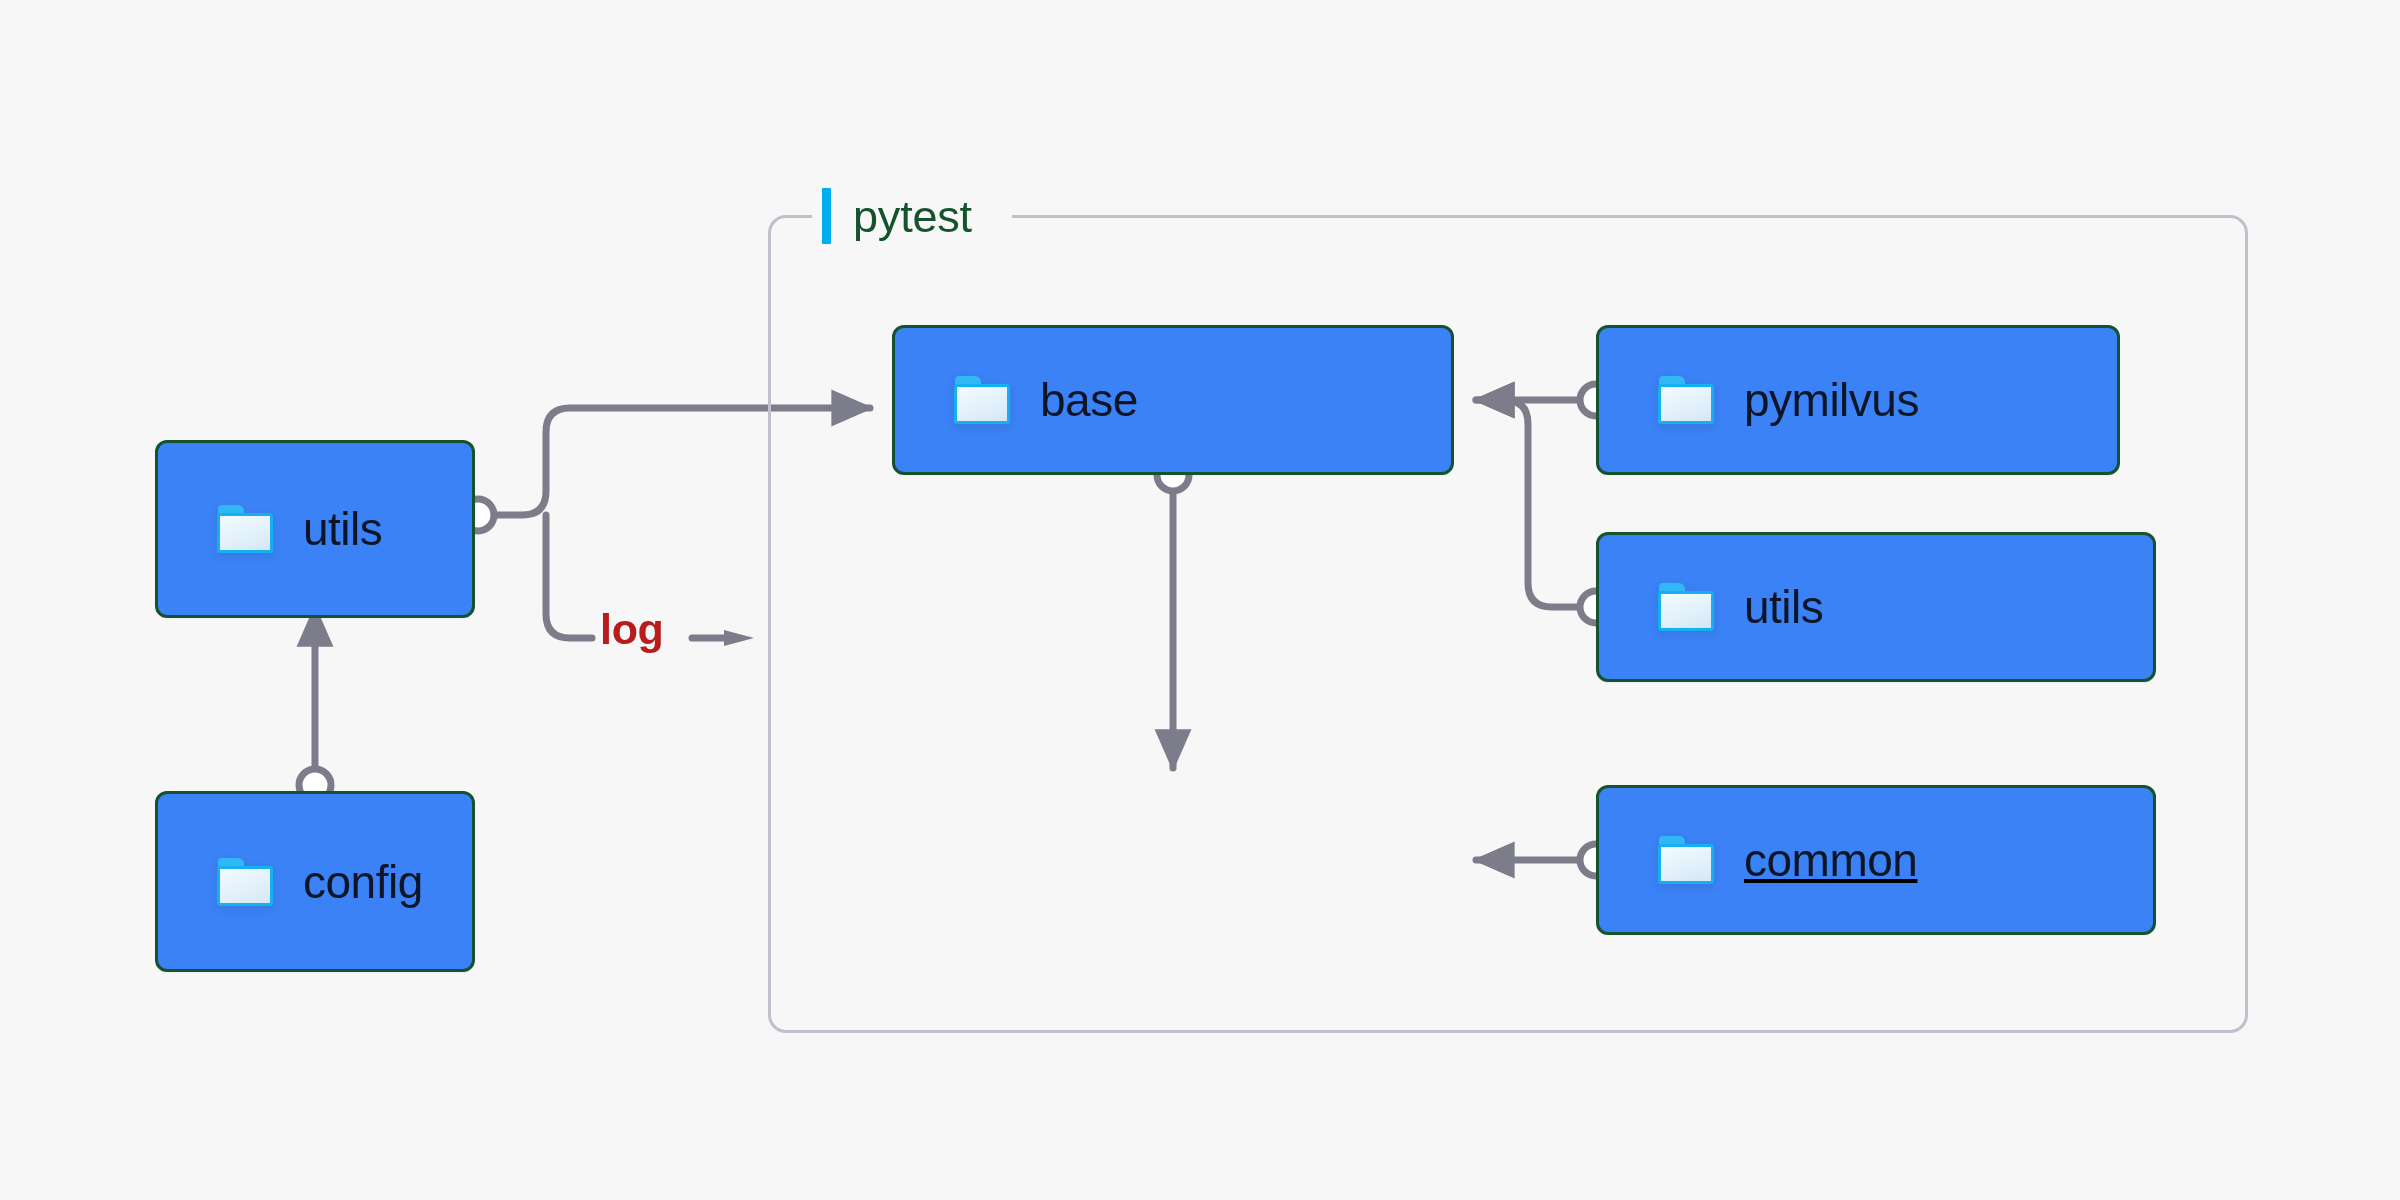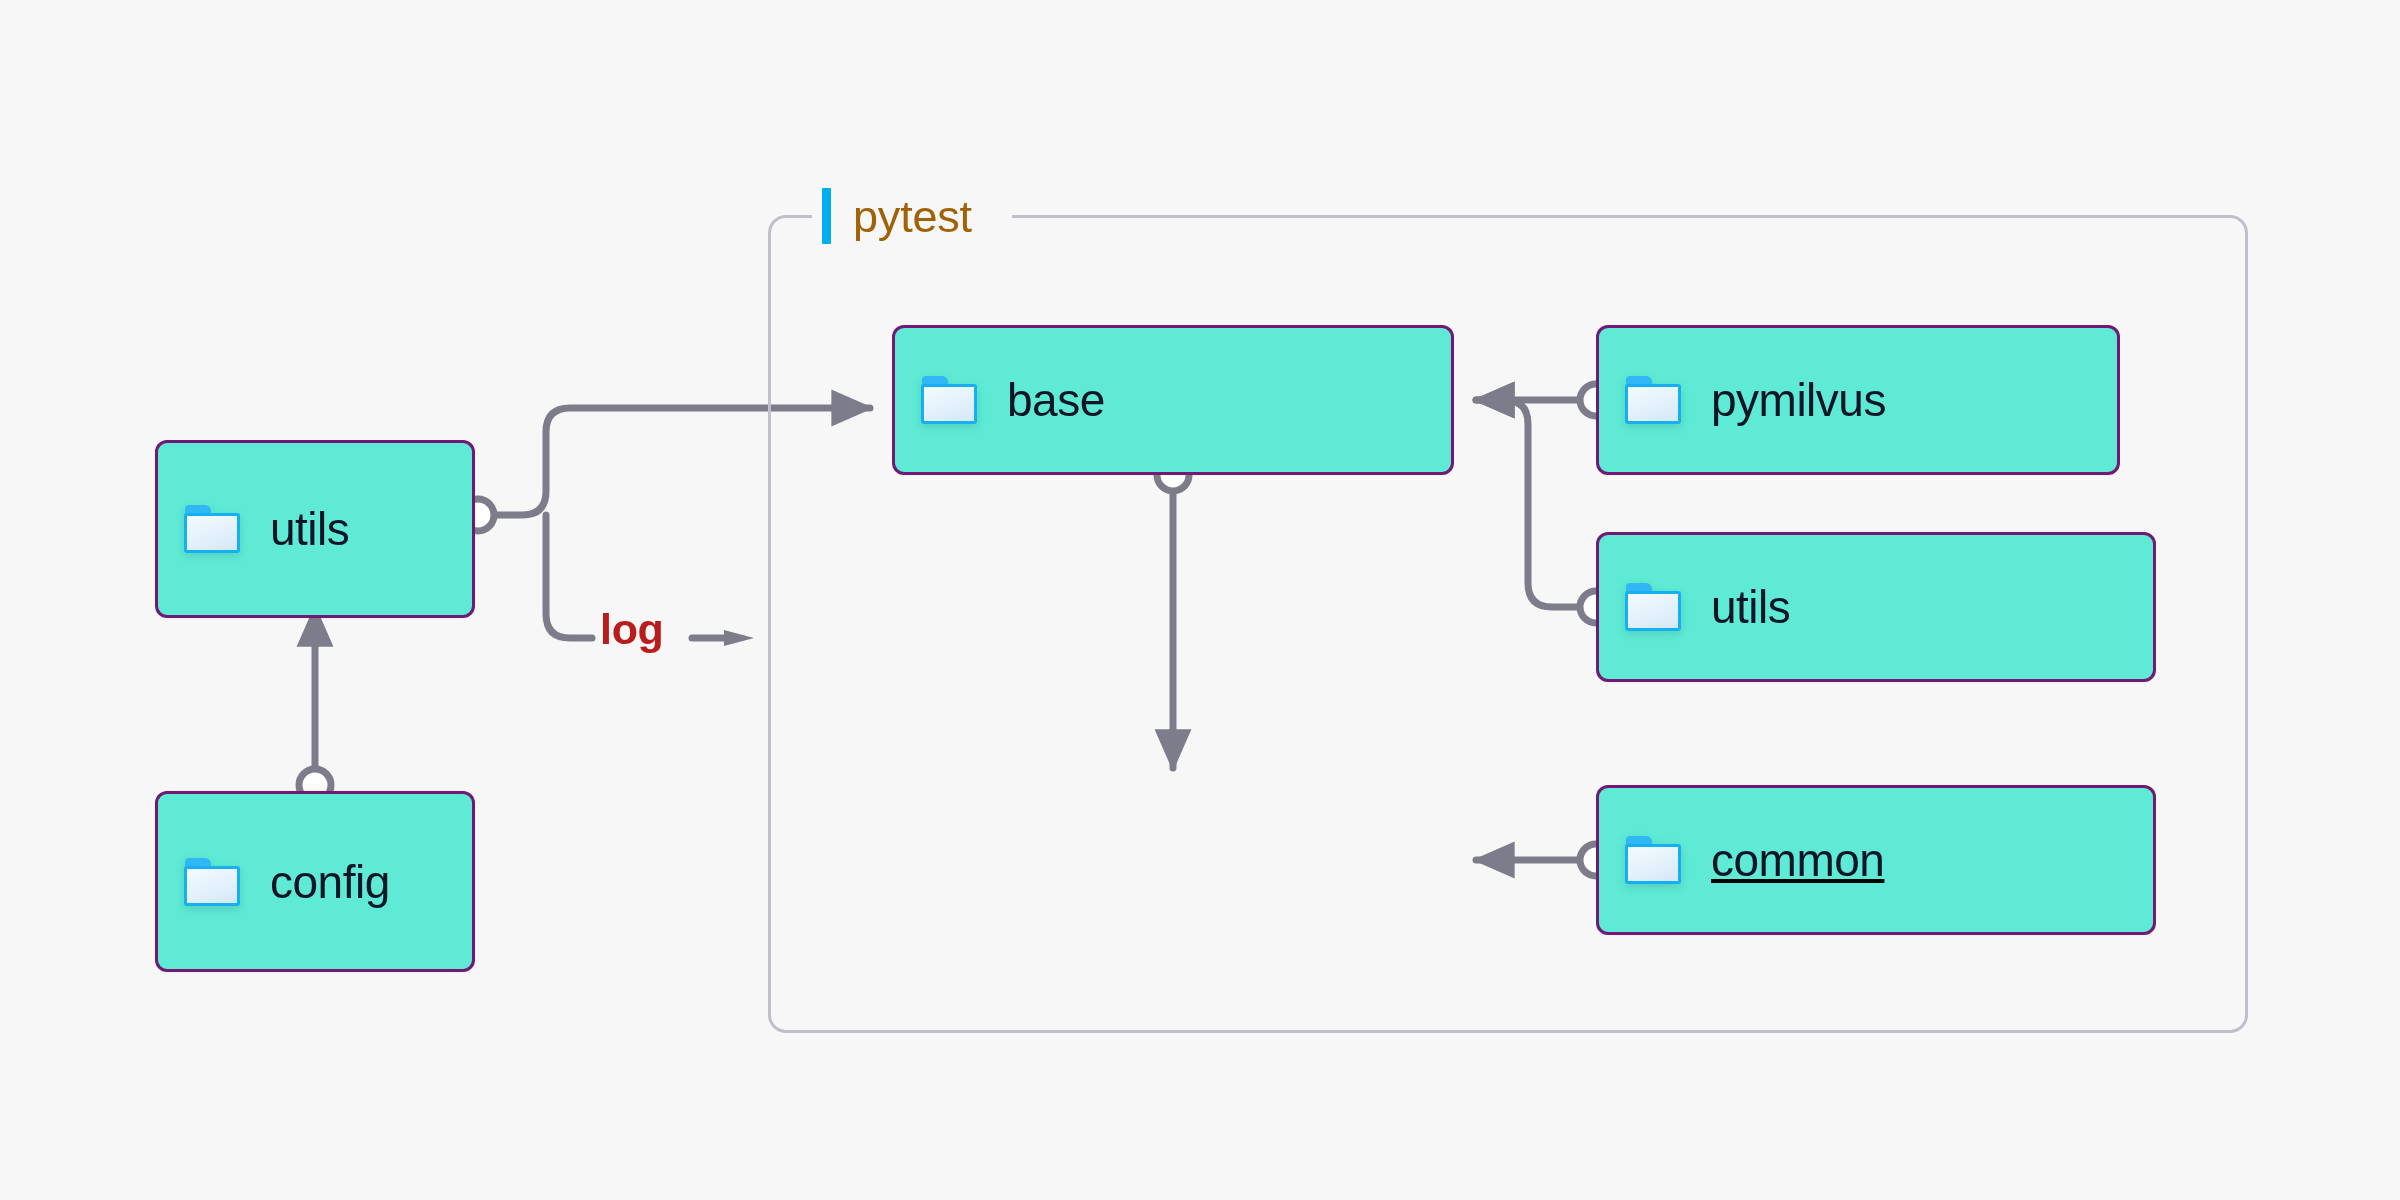--- a/index.html
+++ b/index.html
@@ -56,36 +56,36 @@
   .group-title-bar {
     width: 9px;
     height: 56px;
     background: #00AEEF;
     border-radius: 1px;
     flex: 0 0 auto;
   }
   .group-title-text {
     font-size: 45px;
     font-weight: 400;
-    color: #a16207;
+    color: #14532d;
     letter-spacing: -0.2px;
     line-height: 1;
     white-space: nowrap;
   }
 
   
   .node {
     position: absolute;
-    background: #5eead4;
-    border: 3px solid #701a75;
+    background: #3b82f6;
+    border: 3px solid #14532d;
     border-radius: 12px;
     box-sizing: border-box;
     display: flex;
     align-items: center;
-    padding-left: 26px;
+    padding-left: 59px;
     gap: 30px;
     box-shadow: 0 1px 2px rgba(20,22,40,0.04);
   }
   .node-label {
     font-size: 46px;
     font-weight: 500;
     color: #0d1526;
     letter-spacing: -0.5px;
     white-space: nowrap;
     line-height: 1;

